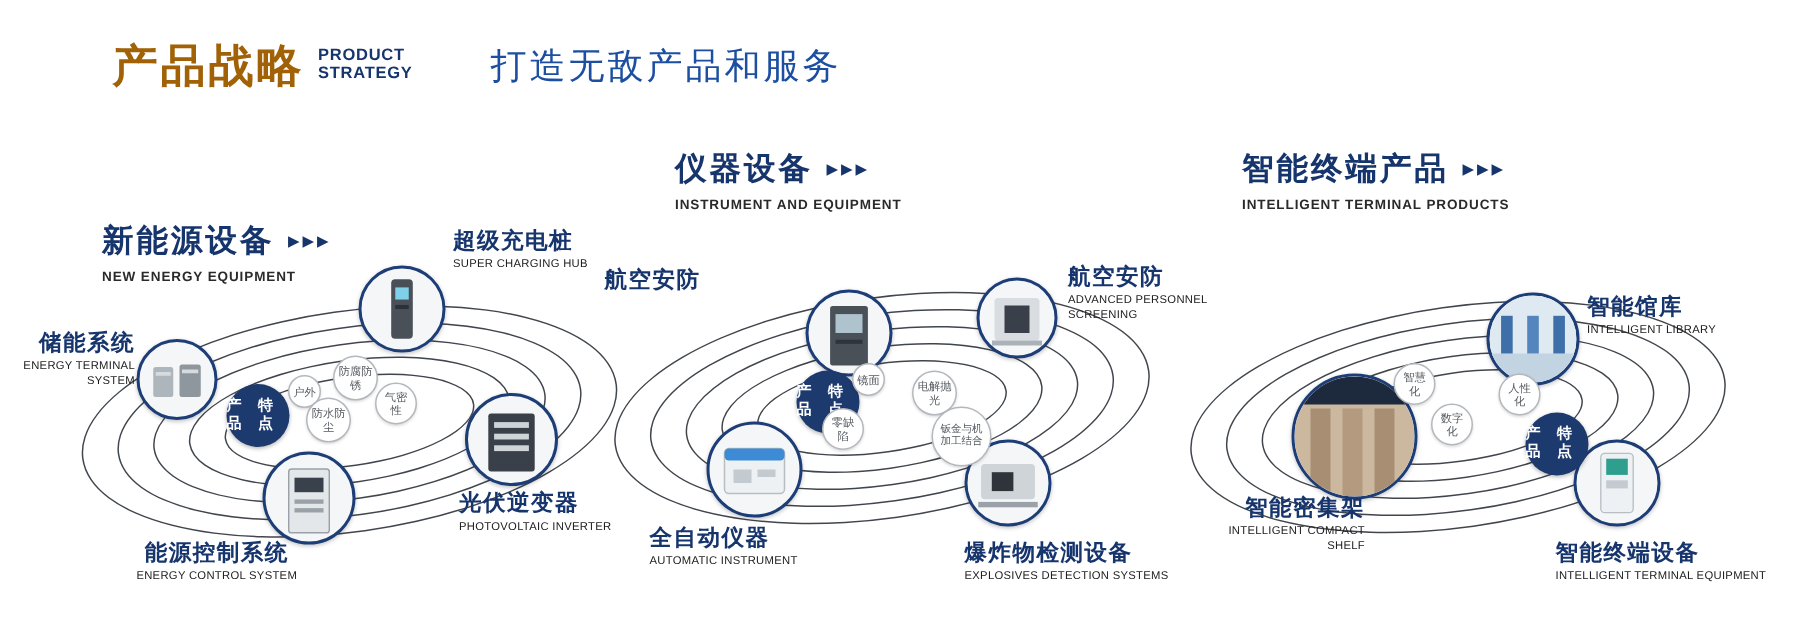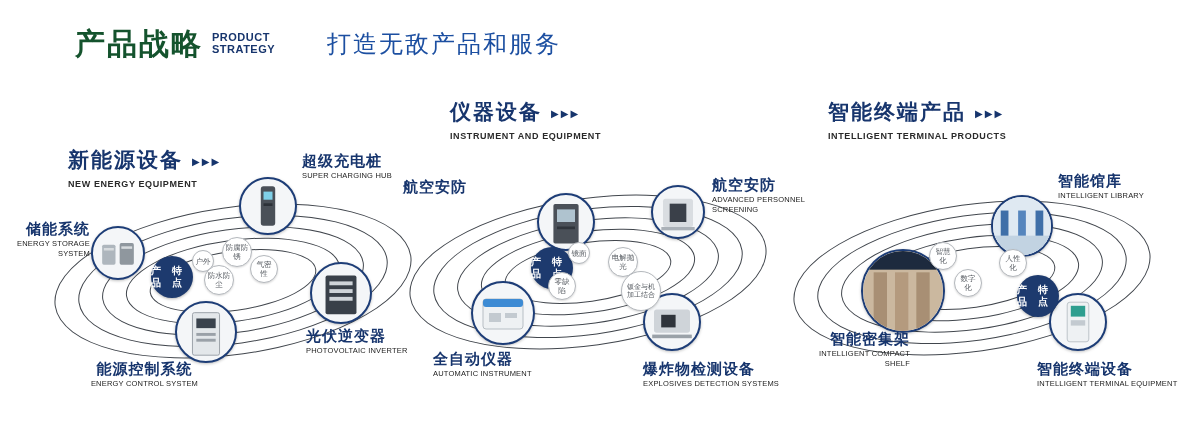--- a/index.html
+++ b/index.html
@@ -2,21 +2,21 @@
 <html><head>
 <meta charset="utf-8">
 <style>
   * { margin:0; padding:0; box-sizing:border-box; }
   html,body { background:#ffffff; }
   body { font-family:"Liberation Sans","DejaVu Sans",sans-serif; }
   .canvas { position:relative; width:1200px; height:422px; background:#ffffff; overflow:hidden; }
 
   
   .hdr { position:absolute; left:75px; top:24px; display:flex; align-items:flex-start; }
-  .hdr-title { font-size:30px; font-weight:800; color:#14532d; letter-spacing:2px; }
+  .hdr-title { font-size:30px; font-weight:800; color:#a16207; letter-spacing:2px; }
   .hdr-en { display:flex; flex-direction:column; margin-left:9px; margin-top:7px;
             font-size:11px; font-weight:700; color:#17356d; line-height:1.1; letter-spacing:0.5px; }
   .hdr-sub { font-size:24px; font-weight:400; color:#1c4fa1; margin-left:52px; margin-top:4px; letter-spacing:2px; }
 
   
   .sec-hdr { position:absolute; }
   .sec-title-row { display:flex; align-items:center; }
   .sec-title { font-size:21px; font-weight:800; color:#17356d; letter-spacing:2px; }
   .arrows { font-size:10px; color:#17356d; letter-spacing:2px; margin-left:9px; margin-top:3px; }
   .sec-en { font-size:9px; font-weight:700; color:#2a2a2a; letter-spacing:0.6px; margin-top:5px; }
@@ -137,21 +137,21 @@
     <span>产品</span>
     <span>特点</span>
   </div>
   <div class="bubble" style="left:192px; top:250px; width:22px; height:22px;">户外</div>
   <div class="bubble" style="left:222px; top:237px; width:30px; height:30px;">防腐防锈</div>
   <div class="bubble" style="left:250px; top:255px; width:28px; height:28px;">气密性</div>
   <div class="bubble" style="left:204px; top:265px; width:30px; height:30px;">防水防尘</div>
 
   <div class="lbl ta-r" style="left:8px; top:220px; width:82px;">
     <div class="zh">储能系统</div>
-    <div class="en">ENERGY STORAGE SYSTEM</div>
+    <div class="en">ENERGY TERMINAL SYSTEM</div>
   </div>
   <div class="lbl" style="left:302px; top:152px; width:110px;">
     <div class="zh">超级充电桩</div>
     <div class="en">SUPER CHARGING HUB</div>
   </div>
   <div class="lbl" style="left:306px; top:327px; width:120px;">
     <div class="zh">光伏逆变器</div>
     <div class="en">PHOTOVOLTAIC INVERTER</div>
   </div>
   <div class="lbl ta-c" style="left:82px; top:360px; width:125px;">
@@ -262,21 +262,21 @@
   </div>
 
   <div class="feature" style="left:1017px; top:275px;">
     <span>产品</span>
     <span>特点</span>
   </div>
   <div class="bubble" style="left:929px; top:242px; width:28px; height:28px;">智慧化</div>
   <div class="bubble" style="left:999px; top:249px; width:28px; height:28px;">人性化</div>
   <div class="bubble" style="left:954px; top:269px; width:28px; height:28px;">数字化</div>
 
-  <div class="lbl" style="left:1058px; top:172px; width:110px;">
+  <div class="lbl" style="left:1058px; top:196px; width:110px;">
     <div class="zh">智能馆库</div>
     <div class="en">INTELLIGENT LIBRARY</div>
   </div>
   <div class="lbl ta-r" style="left:812px; top:330px; width:98px;">
     <div class="zh">智能密集架</div>
     <div class="en">INTELLIGENT COMPACT SHELF</div>
   </div>
   <div class="lbl" style="left:1037px; top:360px; width:150px;">
     <div class="zh">智能终端设备</div>
     <div class="en">INTELLIGENT TERMINAL EQUIPMENT</div>

